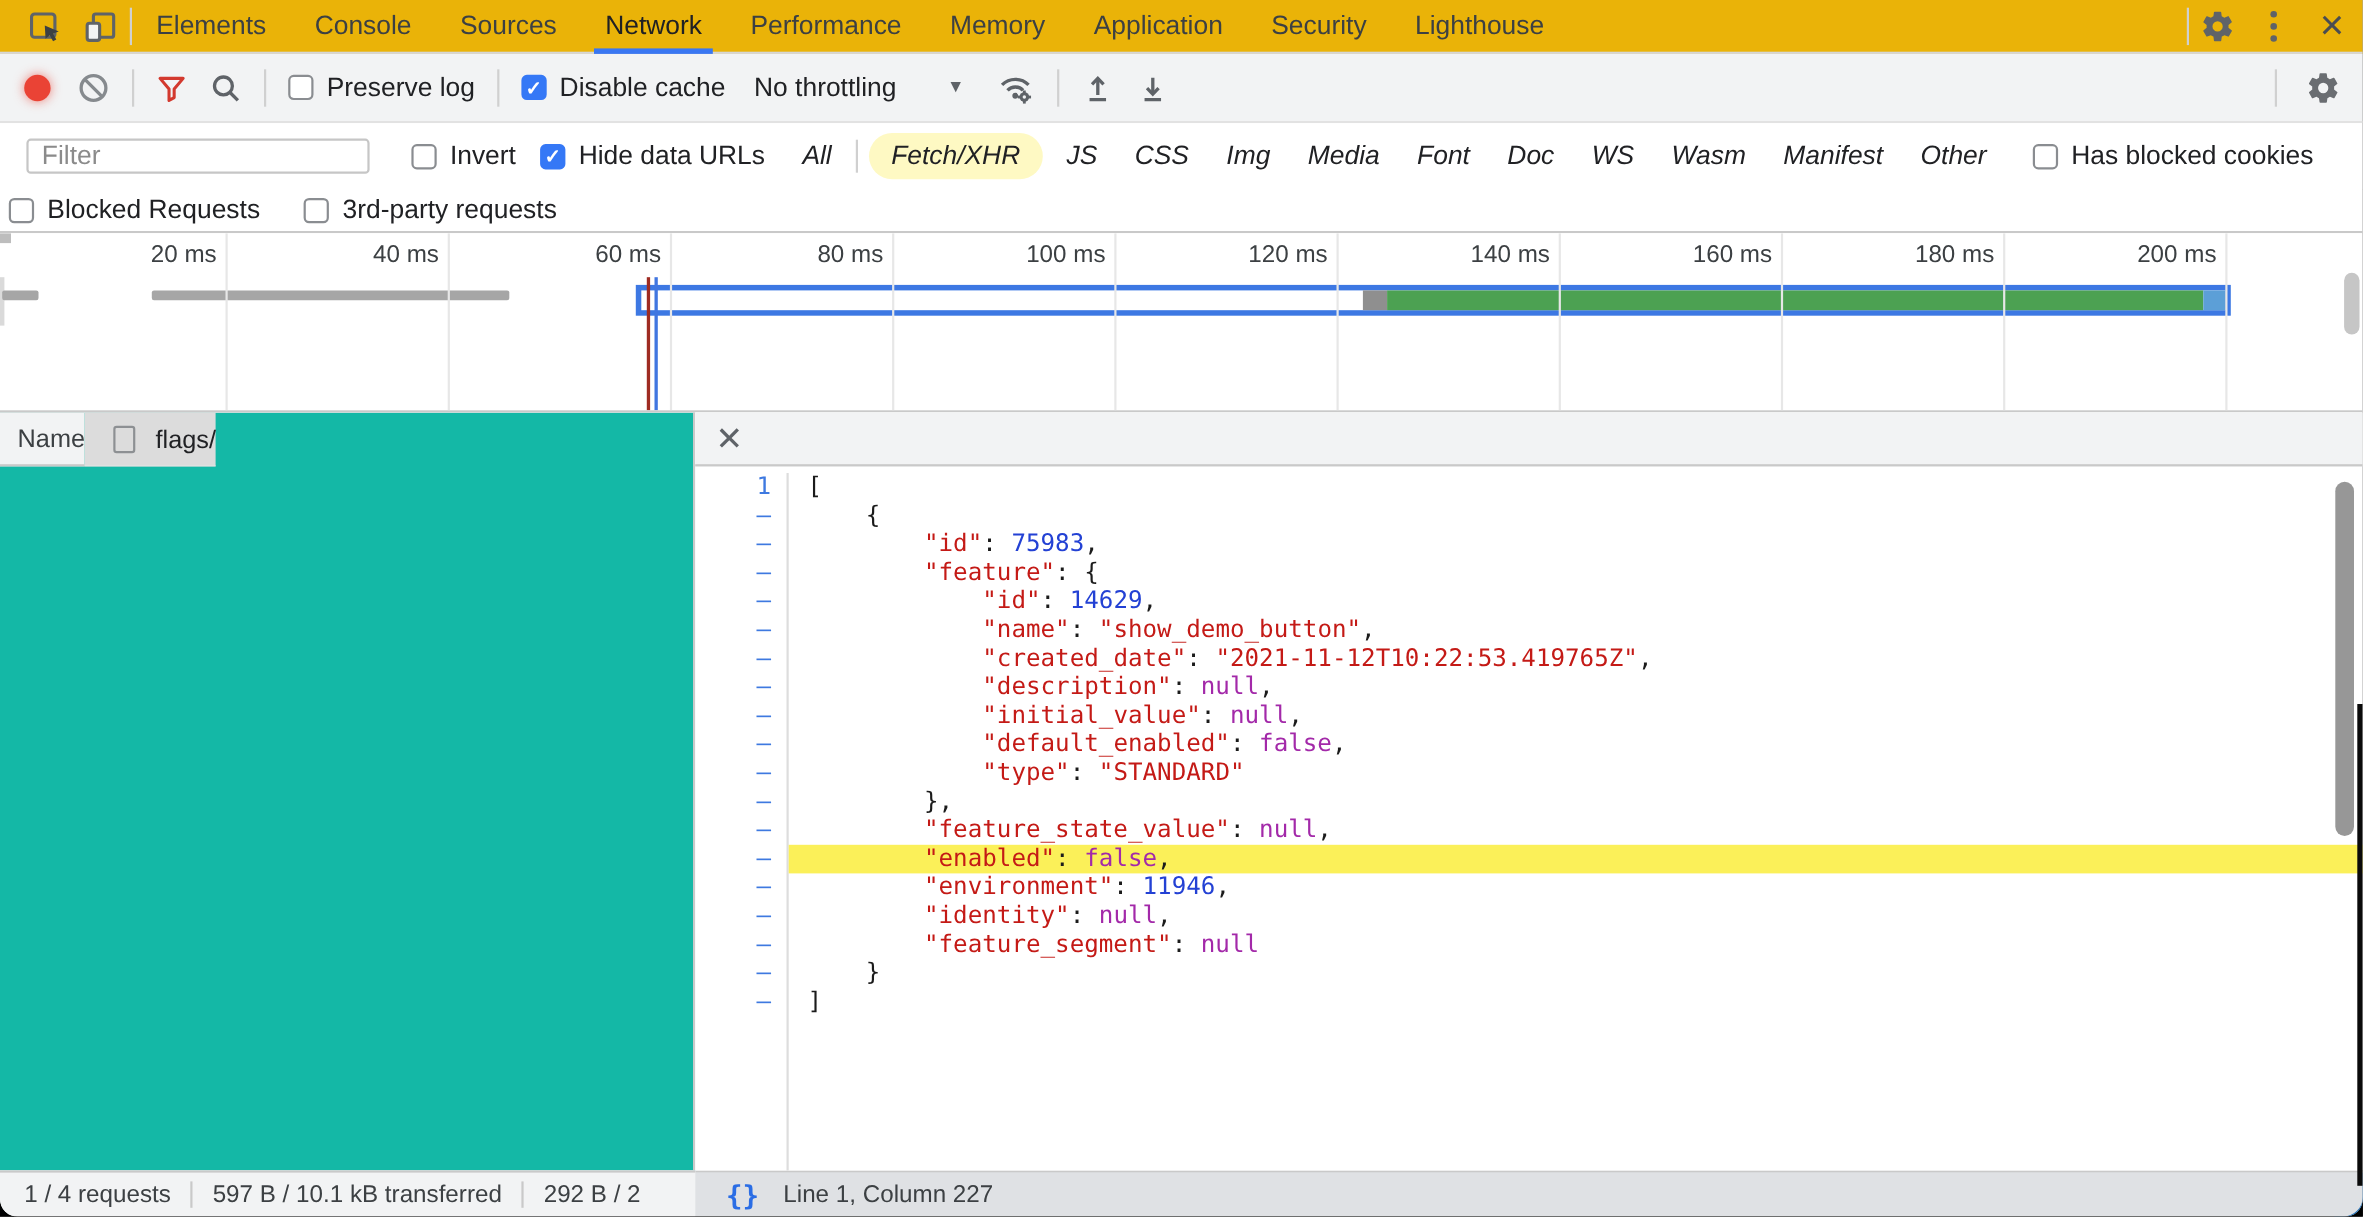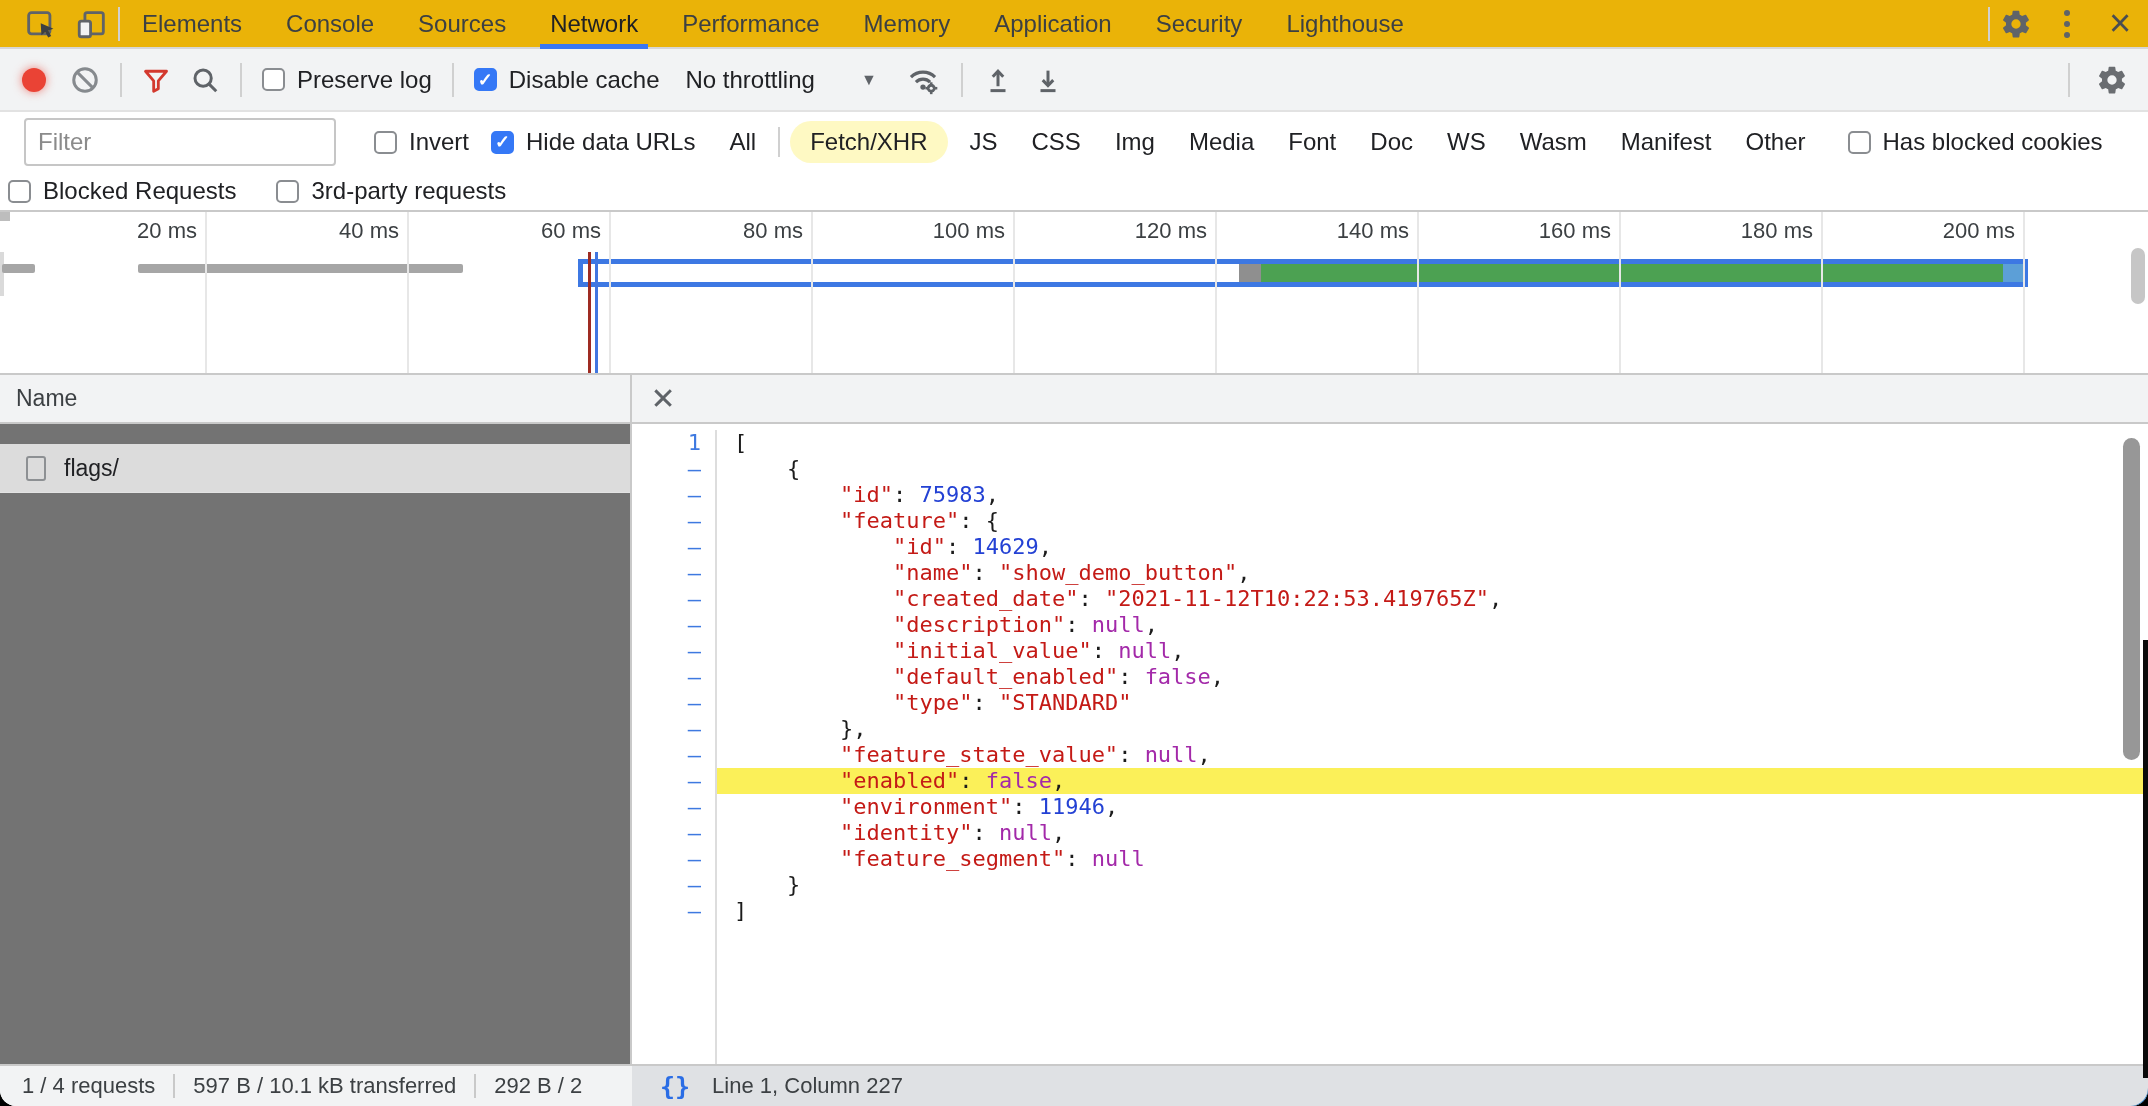--- a/index.html
+++ b/index.html
@@ -28,44 +28,44 @@
   .cklabel{font-size:24px;color:#202124;}
   .checkbox{width:23px;height:23px;border:2.5px solid #8a8d91;border-radius:5px;background:#fff;
     display:flex;align-items:center;justify-content:center;box-sizing:border-box;flex:0 0 auto;}
   .checkbox.checked{background:#3578f6;border-color:#3578f6;color:#fff;font-size:18px;font-weight:bold;}
   .ckgroup{display:flex;align-items:center;gap:12px;}
   .throttle{font-size:24px;color:#202124;margin-left:6px;}
   .caret{font-size:16px;color:#5f6368;margin:0 8px 0 26px;}
   
   .filterbar{height:60px;flex:0 0 60px;background:#fff;display:flex;align-items:center;
     box-sizing:border-box;padding:0 20px 0 24px;gap:22px;}
-  .filter-input{width:312px;height:48px;border:2px solid #c6c6c6;border-radius:4px;font-size:24px;
+  .filter-input{width:312px;height:32px;border:2px solid #c6c6c6;border-radius:4px;font-size:24px;
     padding:0 12px;color:#202124;font-family:"Liberation Sans",sans-serif;box-sizing:border-box;}
   .filter-input::placeholder{color:#8b8b8b;}
-  .chips{display:flex;align-items:center;gap:10px;}
+  .chips{display:flex;align-items:center;gap:10px;font-style:italic;}
   .chip{font-size:24px;color:#202124;padding:7px 12px;border-radius:22px;}
   .chip.active{background:#fef9c3;padding:7px 20px;}
   
   .optsrow{height:40px;flex:0 0 40px;background:#fff;border-bottom:2px solid #c9c9c9;
     display:flex;align-items:center;box-sizing:border-box;padding-left:8px;gap:40px;}
   
   .overview{height:163px;flex:0 0 163px;position:relative;background:#fff;border-bottom:2px solid #c9c9c9;box-sizing:border-box;overflow:hidden;}
   .gridline{position:absolute;top:0;bottom:0;width:2px;background:#e7e7e7;}
   .ticklabel{position:absolute;top:6px;width:160px;text-align:right;font-size:22px;color:#3c4043;}
   .ov-handle{position:absolute;left:0;top:0;width:10px;height:9px;background:#bdbdbd;}
   .ov-edge{position:absolute;left:0;top:40px;width:4px;height:44px;background:#dadada;}
   .ov-bar{position:absolute;top:52px;height:9px;background:#a6a6a6;border-radius:2px;}
   .ov-req{position:absolute;left:578px;top:47px;width:1450px;height:28px;box-sizing:border-box;
     border:5px solid #3d78e3;background:#fff;}
   .ov-seg{position:absolute;top:0;bottom:0;}
   .ov-line{position:absolute;top:40px;bottom:0;width:3px;}
   .ov-thumb{position:absolute;right:3px;top:36px;width:14px;height:56px;background:#c6c6c6;border-radius:7px;}
   
   .main{flex:1;display:flex;min-height:0;}
-  .left{width:632px;flex:0 0 632px;border-right:2px solid #c9c9c9;box-sizing:border-box;display:flex;flex-direction:column;background:#737373;gap:20px;}
+  .left{width:632px;flex:0 0 632px;border-right:2px solid #c9c9c9;box-sizing:border-box;display:flex;flex-direction:row;background:#14b8a6;}
   .left-header{height:49px;flex:0 0 49px;background:#f2f3f4;border-bottom:2px solid #c9c9c9;
     display:flex;align-items:center;padding-left:16px;font-size:23px;color:#3c4043;box-sizing:border-box;}
   .req-row{height:49px;display:flex;align-items:center;font-size:23px;color:#202124;border-bottom:1px solid #e3e3e3;box-sizing:border-box;}
   .req-row.selected{background:#dcdcdc;}
   .doc-ic{width:20px;height:25px;border:2.5px solid #8d9093;border-radius:3px;margin:0 18px 0 26px;box-sizing:border-box;flex:0 0 auto;}
   .right{flex:1;display:flex;flex-direction:column;min-width:0;background:#fff;position:relative;}
   .detail-tabs{height:49px;flex:0 0 49px;background:#f2f3f4;border-bottom:2px solid #c9c9c9;
     display:flex;align-items:stretch;box-sizing:border-box;}
   .dt-close{display:flex;align-items:center;justify-content:center;width:62px;font-size:30px;color:#5f6368;}
   

